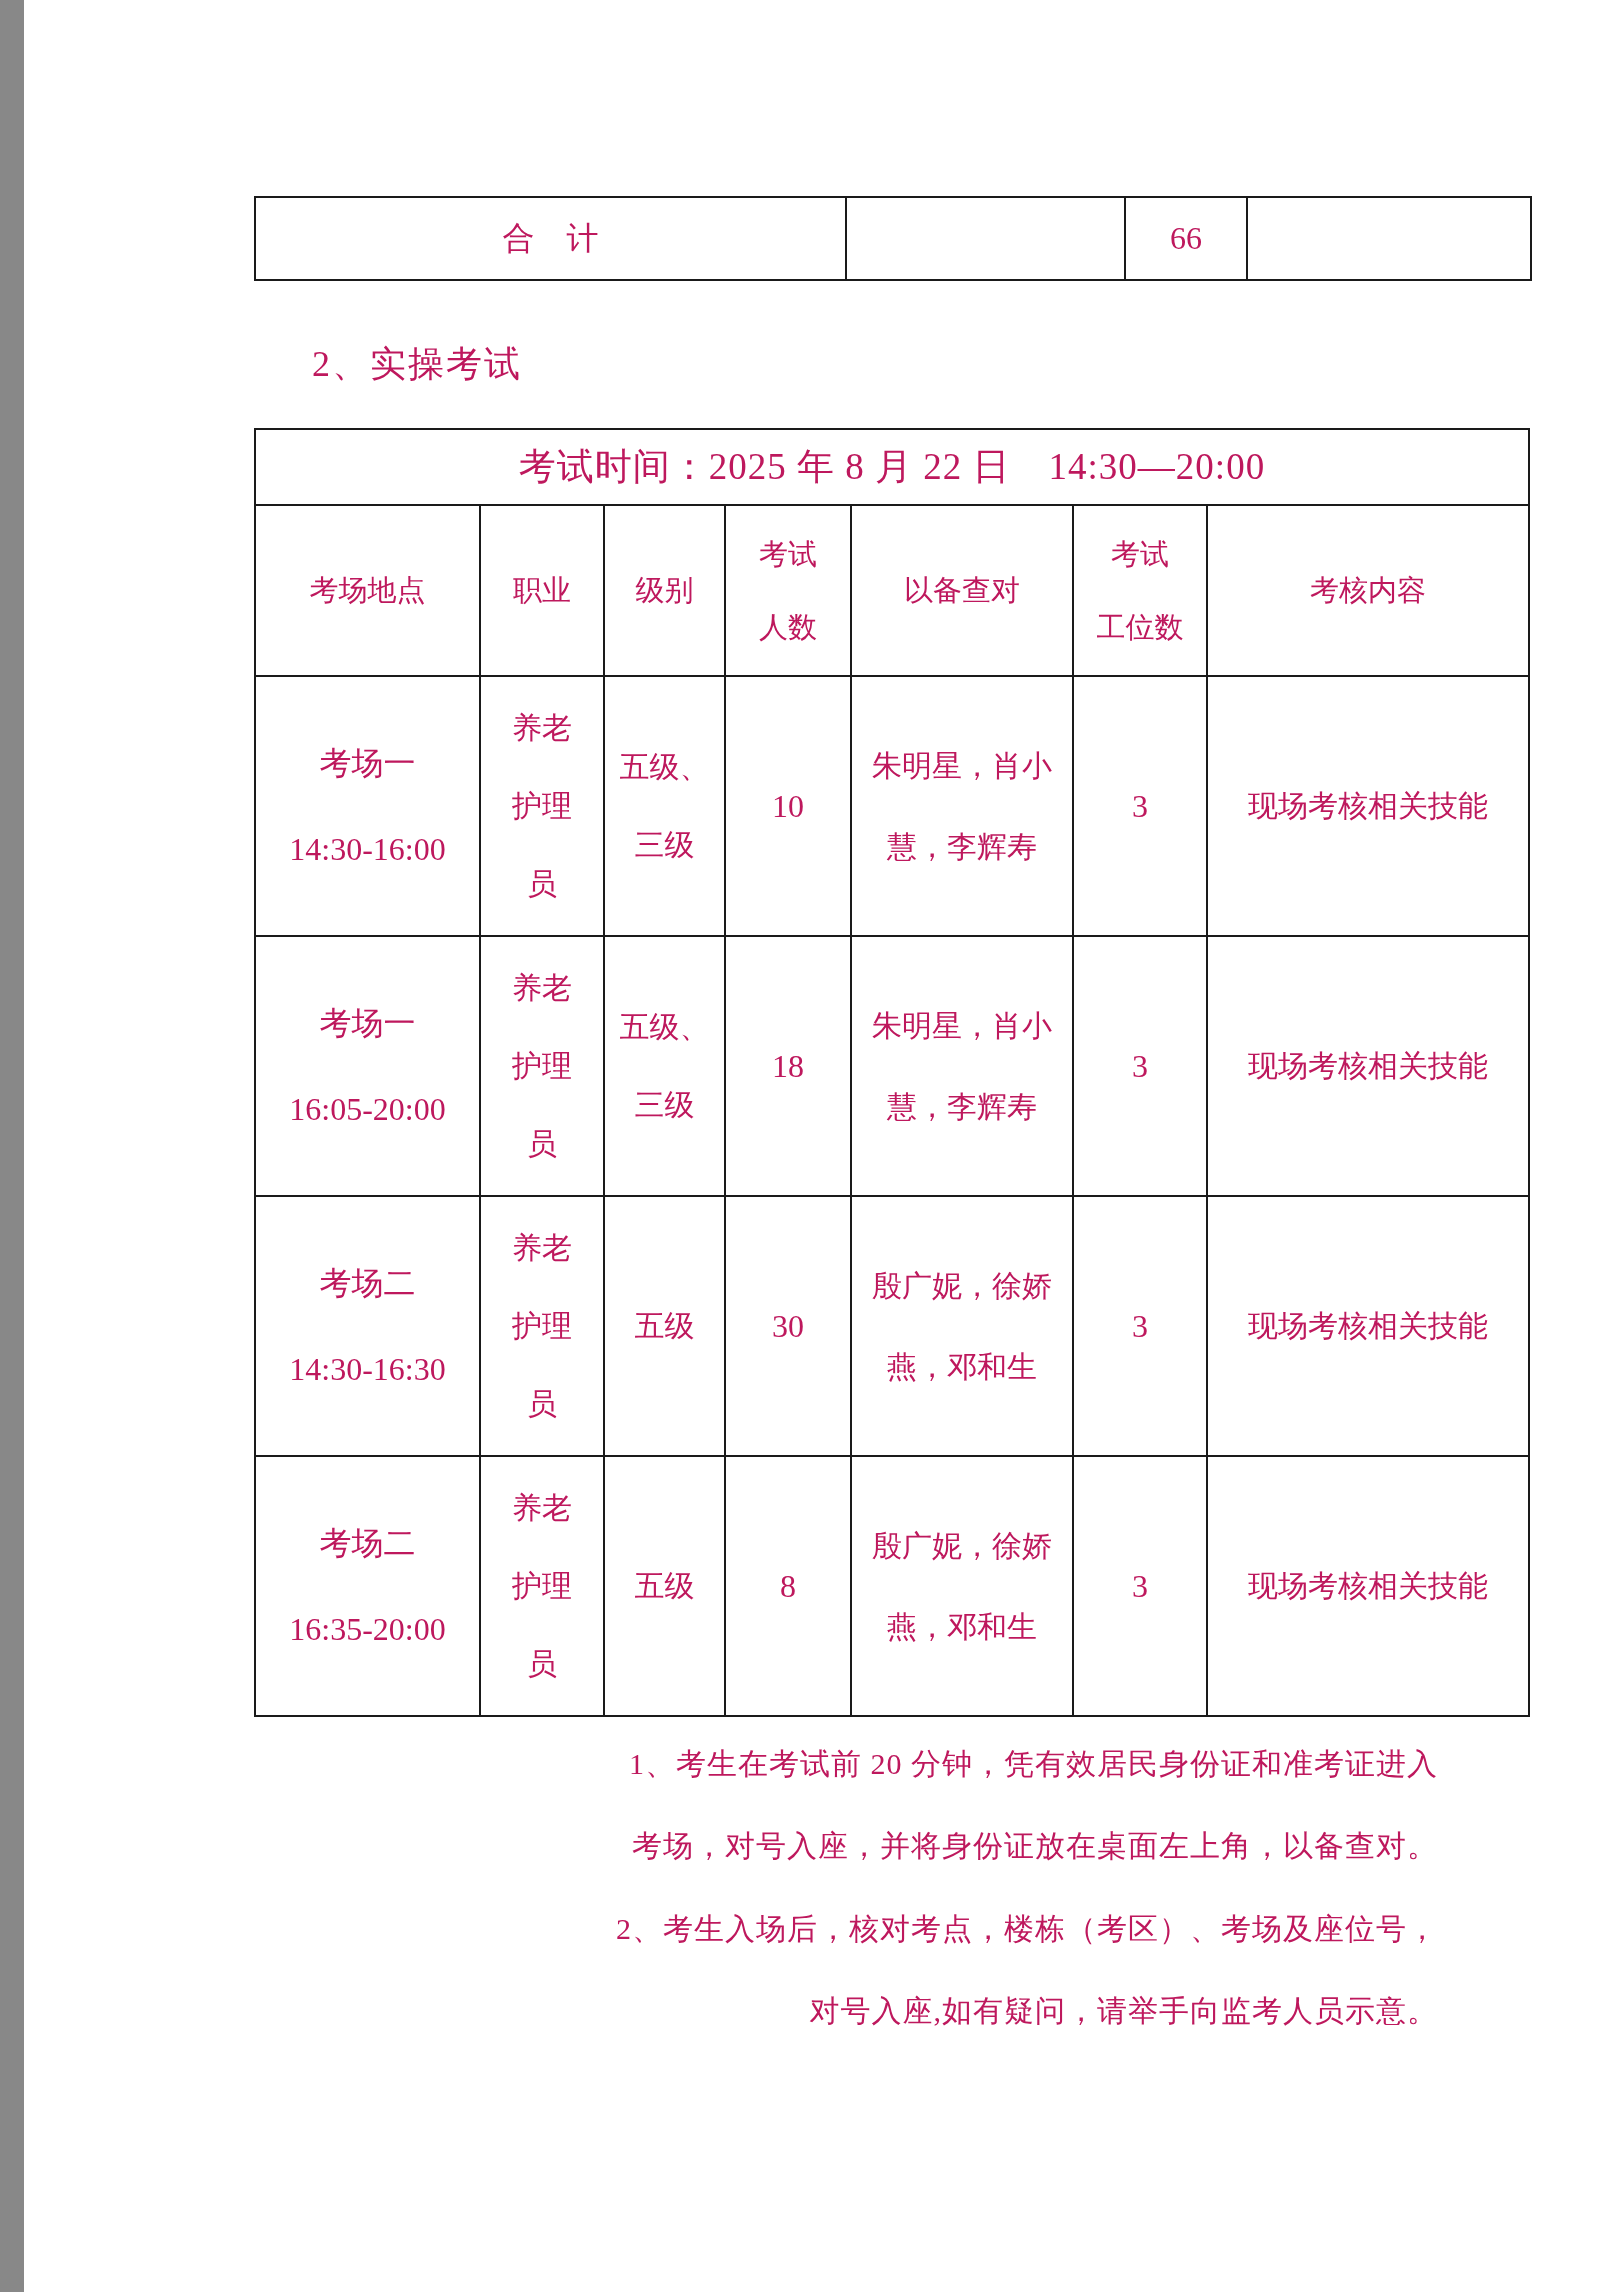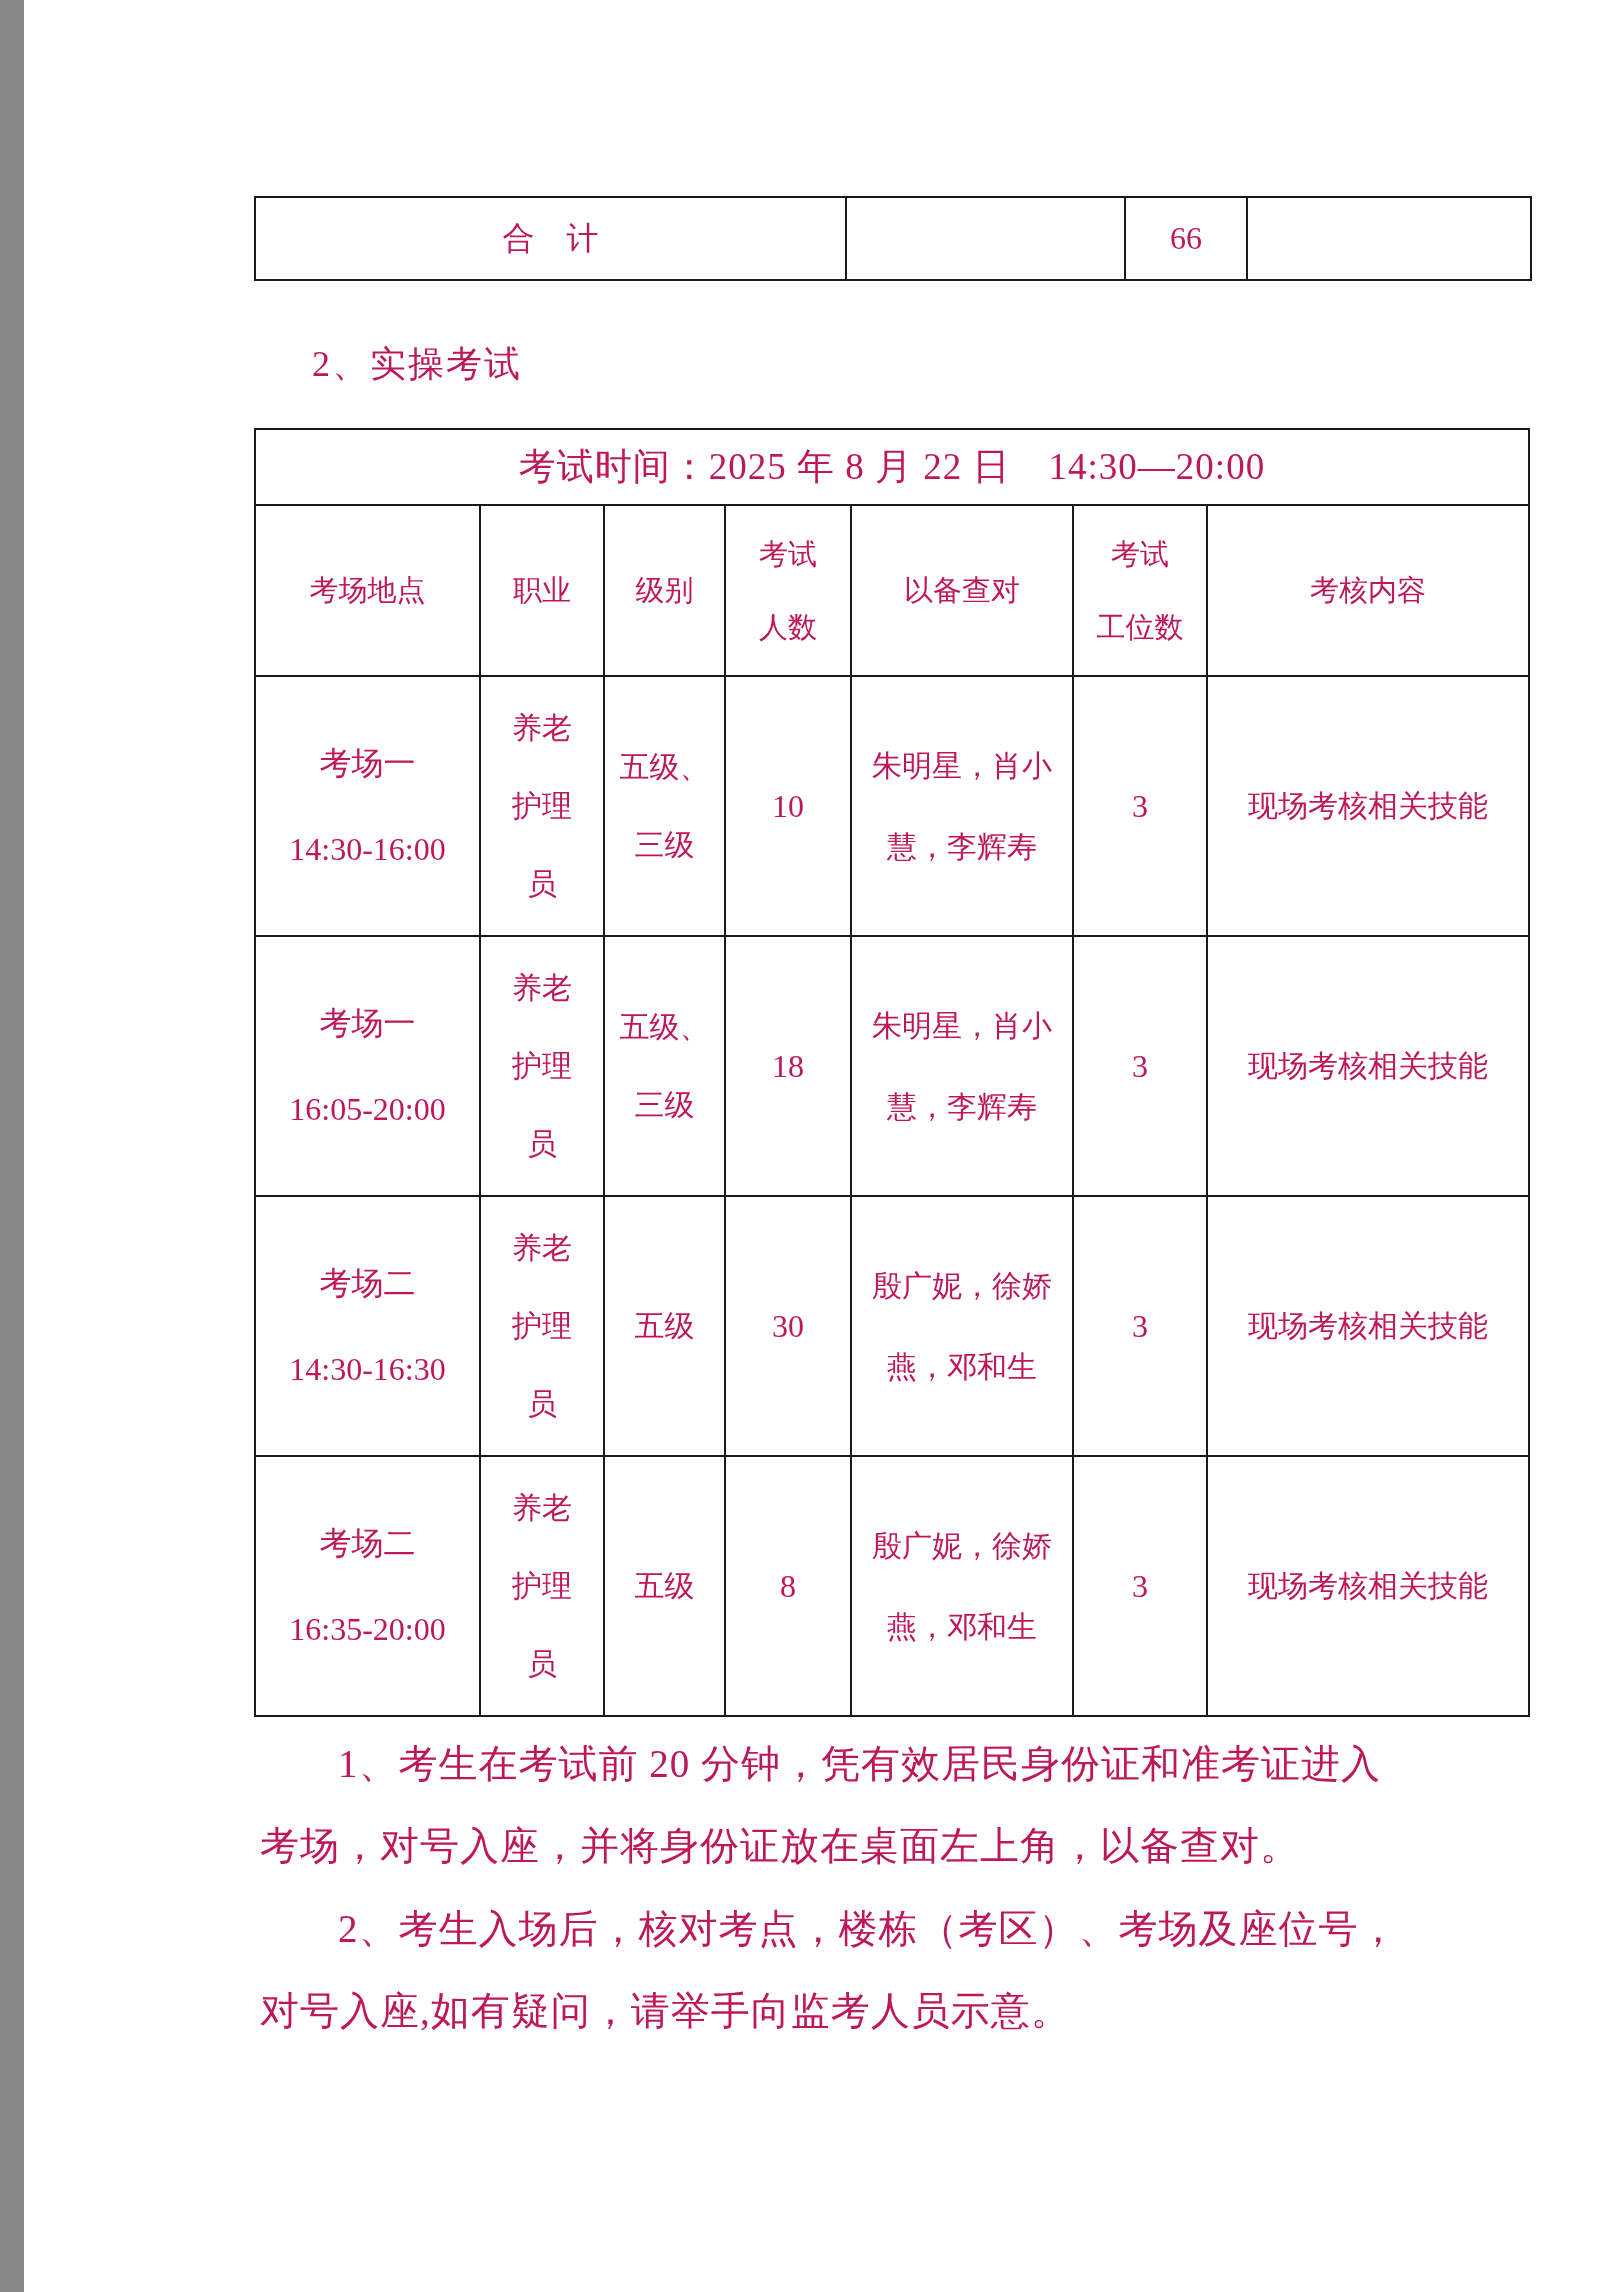--- a/index.html
+++ b/index.html
@@ -57,25 +57,26 @@
   td.stations-cell{font-size:32px;}
   td.content-cell{font-size:30px;}
 
   
   .rules-heading{
     position:absolute;left:262px;top:1658px;
     font-family:"Liberation Sans","DejaVu Sans",sans-serif;
     font-weight:700;font-size:39px;letter-spacing:2px;
   }
   .para{
-    position:absolute;left:236px;width:1166px;
-    font-size:39px;line-height:82px;
+    position:absolute;left:248px;width:1166px;
+    font-size:30px;line-height:82px;
     white-space:pre-wrap;
     text-indent:78px;
     letter-spacing:1px;
+    text-align:right;
   }
   .para-1{top:1723px;}
   .para-2{top:1888px;}
 </style>
 </head>
 <body>
 
 <div class="page">
 
   <table class="frag-table">

